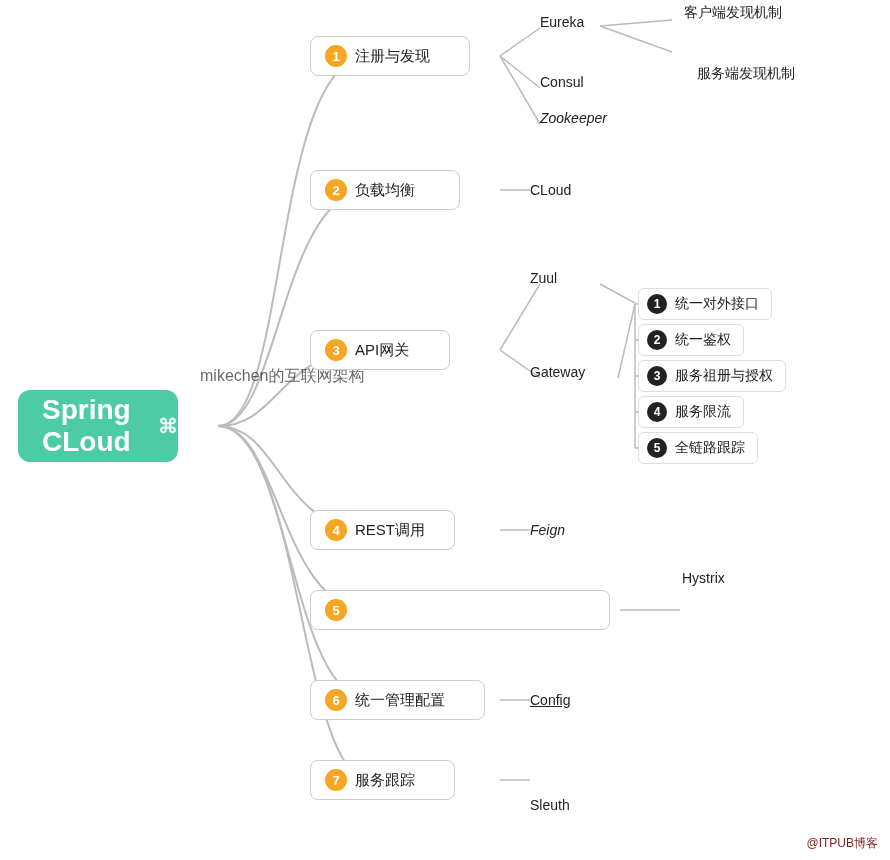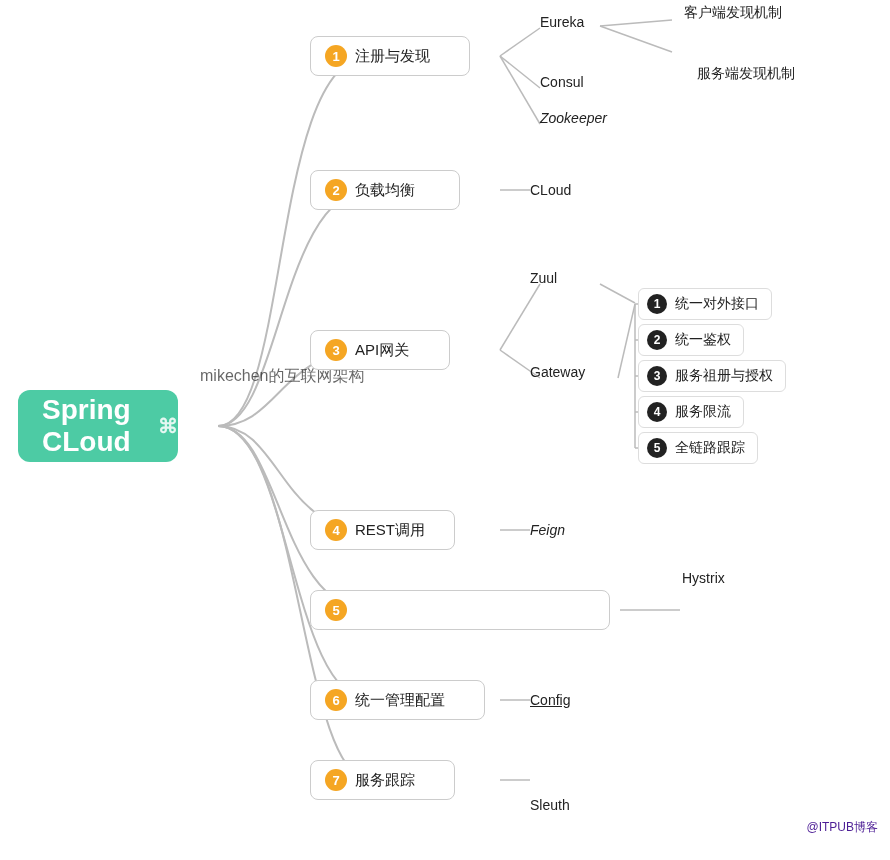--- a/index.html
+++ b/index.html
@@ -124,24 +124,24 @@
       background: #222;
       color: #fff;
       font-size: 12px;
       font-weight: bold;
       margin-right: 8px;
       flex-shrink: 0;
     }
 
     .copyright {
       position: absolute;
-      bottom: 24px;
+      bottom: 8px;
       right: 12px;
       font-size: 12px;
-      color: #4c1d95;
+      color: #7f1d1d;
     }
   </style>
 </head>
 <body>
 
 <div id="canvas">
   <svg id="lines">
 
     <path d="M218,426 C290,426 270,56 370,56" fill="none" stroke="#bbb" stroke-width="2"></path>
 

